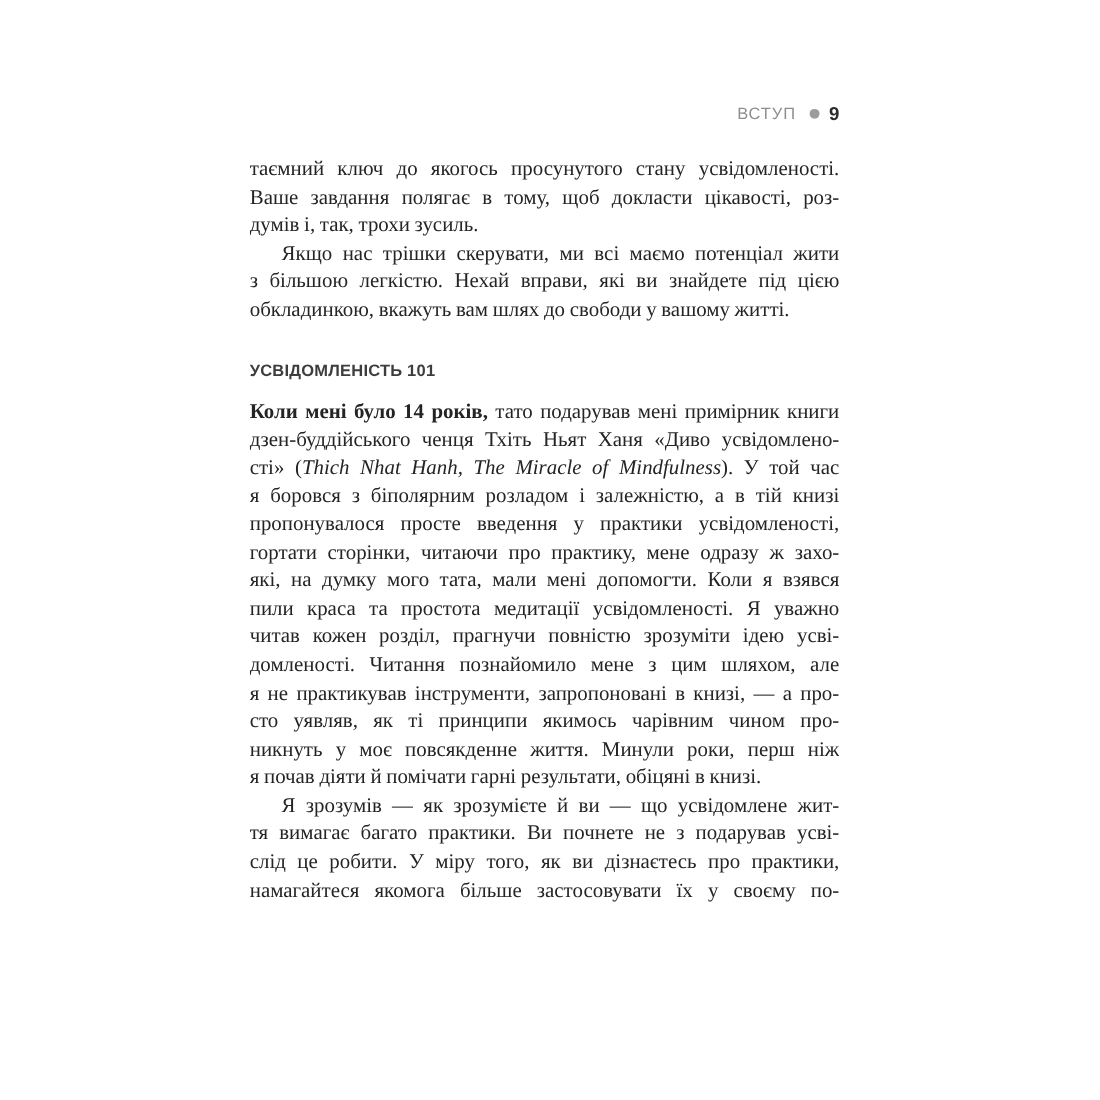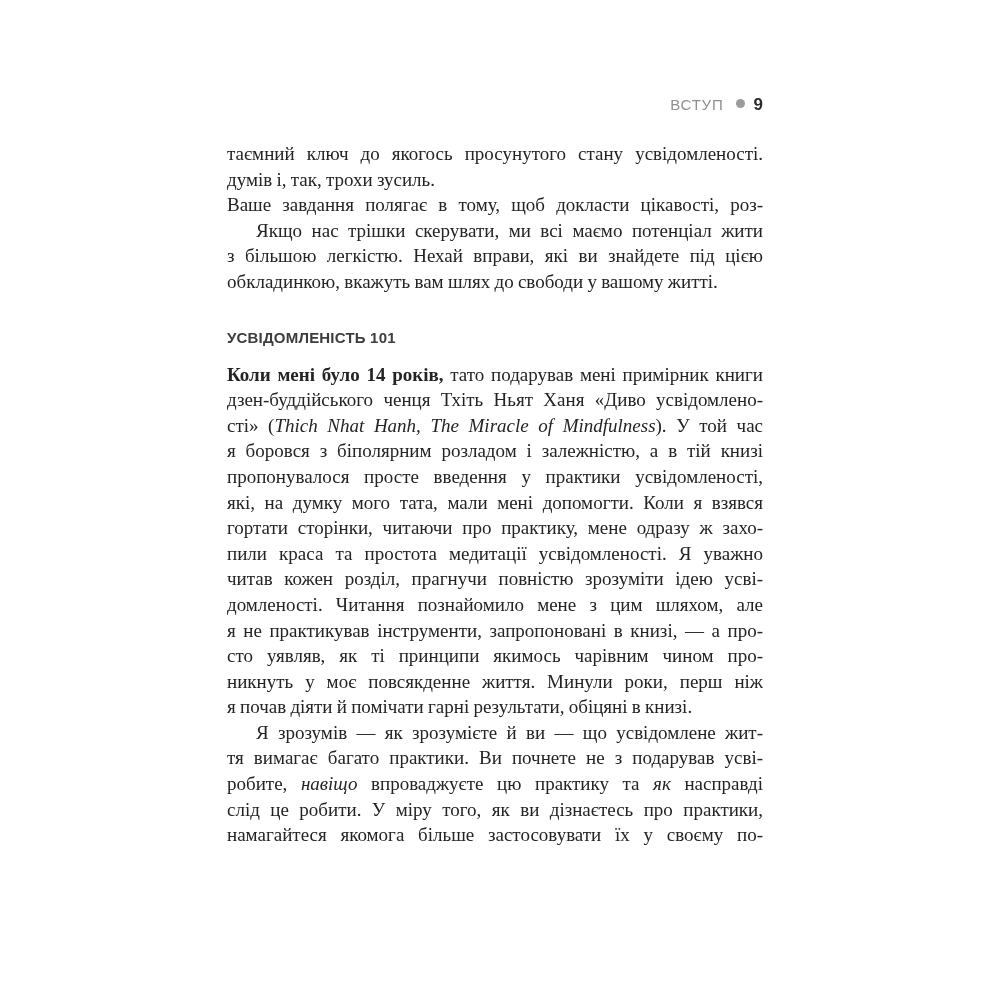--- a/index.html
+++ b/index.html
@@ -87,39 +87,38 @@
 </style>
 </head>
 <body>
 
 <div class="page">
   <header class="page-header">
     <span class="header-section">ВСТУП</span><span class="header-dot"></span><span class="header-page">9</span>
   </header>
   <main class="body-text">
       <div class="line"><span>таємний ключ до якогось просунутого стану усвідомленості.</span></div>
+      <div class="line"><span>Ваше завдання полягає в тому, щоб докласти цікавості, роз-</span></div>
       <div class="line last"><span>думів і, так, трохи зусиль.</span></div>
-      <div class="line"><span>Ваше завдання полягає в тому, щоб докласти цікавості, роз-</span></div>
       <div class="line indent"><span>Якщо нас трішки скерувати, ми всі маємо потенціал жити</span></div>
       <div class="line"><span>з більшою легкістю. Нехай вправи, які ви знайдете під цією</span></div>
       <div class="line last"><span>обкладинкою, вкажуть вам шлях до свободи у вашому житті.</span></div>
       <div class="section-heading">УСВІДОМЛЕНІСТЬ 101</div>
       <div class="line"><span class="seg-bold">Коли мені було 14 років,</span><span> тато подарував мені примірник книги</span></div>
       <div class="line"><span>дзен-буддійського ченця Тхіть Ньят Ханя «Диво усвідомлено-</span></div>
       <div class="line"><span>сті» (</span><span class="seg-italic">Thich Nhat Hanh, The Miracle of Mindfulness</span><span>). У той час</span></div>
       <div class="line"><span>я боровся з біполярним розладом і залежністю, а в тій книзі</span></div>
       <div class="line"><span>пропонувалося просте введення у практики усвідомленості,</span></div>
+      <div class="line"><span>гортати сторінки, читаючи про практику, мене одразу ж захо-</span></div>
       <div class="line"><span>які, на думку мого тата, мали мені допомогти. Коли я взявся</span></div>
-      <div class="line"><span>гортати сторінки, читаючи про практику, мене одразу ж захо-</span></div>
       <div class="line"><span>пили краса та простота медитації усвідомленості. Я уважно</span></div>
       <div class="line"><span>читав кожен розділ, прагнучи повністю зрозуміти ідею усві-</span></div>
       <div class="line"><span>домленості. Читання познайомило мене з цим шляхом, але</span></div>
       <div class="line"><span>я не практикував інструменти, запропоновані в книзі, — а про-</span></div>
       <div class="line"><span>сто уявляв, як ті принципи якимось чарівним чином про-</span></div>
       <div class="line"><span>никнуть у моє повсякденне життя. Минули роки, перш ніж</span></div>
       <div class="line last"><span>я почав діяти й помічати гарні результати, обіцяні в книзі.</span></div>
       <div class="line indent"><span>Я зрозумів — як зрозумієте й ви — що усвідомлене жит-</span></div>
       <div class="line"><span>тя вимагає багато практики. Ви почнете не з подарував усві-</span></div>
-      <div class="line"><span>робите, </span><span class="seg-italic">навіщо</span><span> впроваджуєте цю практику та </span><span class="seg-italic">як</span><span> насправді</span></div>
       <div class="line"><span>слід це робити. У міру того, як ви дізнаєтесь про практики,</span></div>
       <div class="line"><span>намагайтеся якомога більше застосовувати їх у своєму по-</span></div>
     </main>
 </div>
 
 </body></html>

